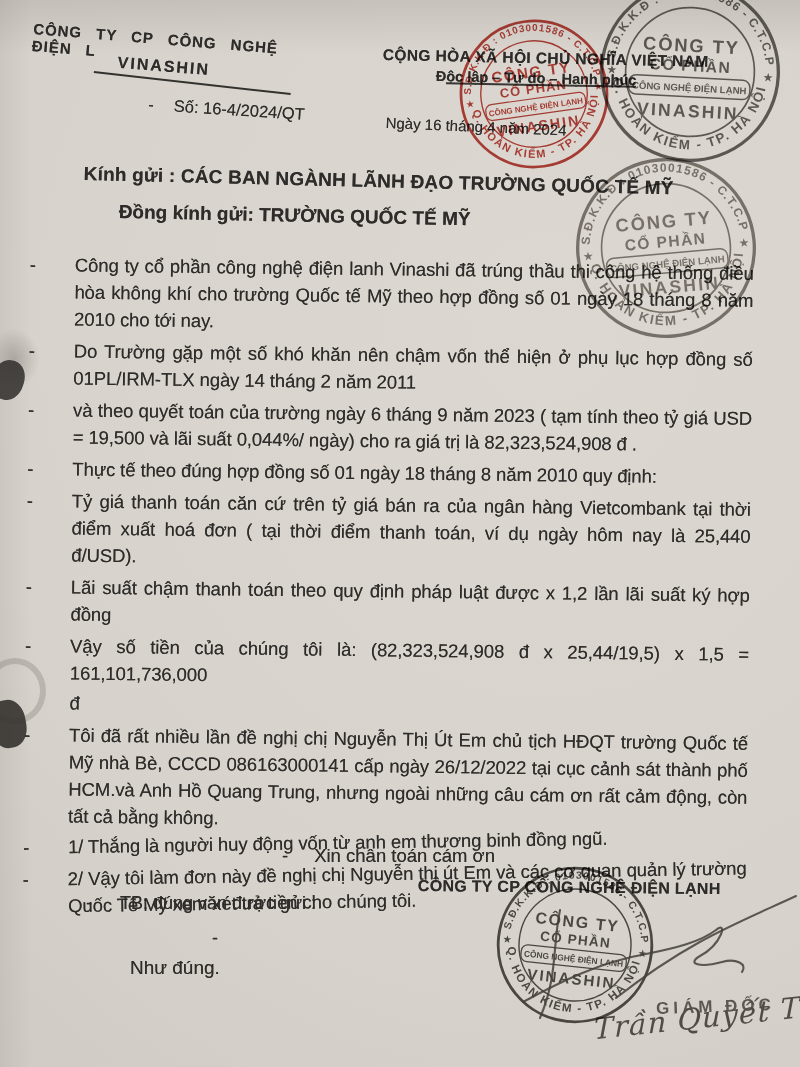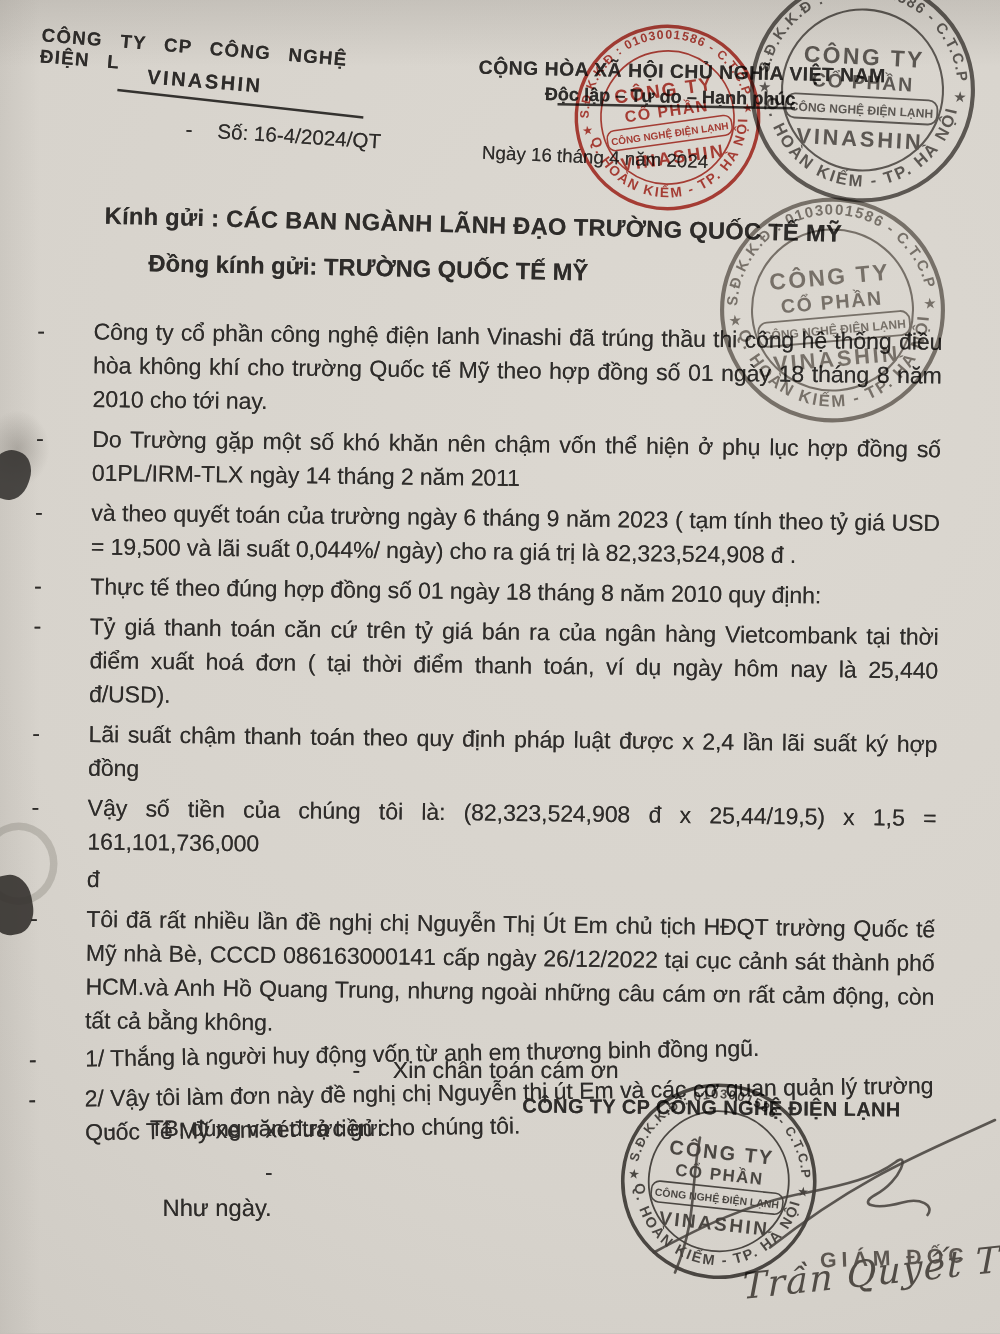--- a/index.html
+++ b/index.html
@@ -120,40 +120,40 @@
     <span>Đồng kính gửi:</span>
     <span>TRƯỜNG QUỐC TẾ MỸ</span>
   </div>
 
   <div class="abs ink body-block">
     <p class="para"><span class="dash">-</span><span>Công ty cổ phần công nghệ điện lanh Vinashi đã trúng thầu thi công hệ thống điều hòa không khí cho trường Quốc tế Mỹ theo hợp đồng số 01 ngày 18 tháng 8 năm 2010 cho tới nay.</span></p>
     <p class="para"><span class="dash">-</span><span>Do Trường gặp một số khó khăn nên chậm vốn thể hiện ở phụ lục hợp đồng số 01PL/IRM-TLX ngày 14 tháng 2 năm 2011</span></p>
     <p class="para"><span class="dash">-</span><span>và theo quyết toán của trường ngày 6 tháng 9 năm 2023 ( tạm tính theo tỷ giá USD = 19,500 và lãi suất 0,044%/ ngày) cho ra giá trị là 82,323,524,908 đ .</span></p>
     <p class="para"><span class="dash">-</span><span>Thực tế theo đúng hợp đồng số 01 ngày 18 tháng 8 năm 2010 quy định:</span></p>
     <p class="para"><span class="dash">-</span><span>Tỷ giá thanh toán căn cứ trên tỷ giá bán ra của ngân hàng Vietcombank tại thời điểm xuất hoá đơn ( tại thời điểm thanh toán, ví dụ ngày hôm nay là 25,440 đ/USD).</span></p>
-    <p class="para"><span class="dash">-</span><span>Lãi suất chậm thanh toán theo quy định pháp luật được x 2,4 lần lãi suất ký hợp đồng</span></p>
+    <p class="para"><span class="dash">-</span><span>Lãi suất chậm thanh toán theo quy định pháp luật được x 1,2 lần lãi suất ký hợp đồng</span></p>
     <p class="para"><span class="dash">-</span><span>Vậy số tiền của chúng tôi là: (82,323,524,908 đ x 25,44/19,5) x 1,5 = 161,101,736,000</span></p>
     <p class="para cont"><span>đ</span></p>
     <p class="para"><span class="dash">-</span><span>Tôi đã rất nhiều lần đề nghị chị Nguyễn Thị Út Em chủ tịch HĐQT trường Quốc tế Mỹ nhà Bè, CCCD 086163000141 cấp ngày 26/12/2022 tại cục cảnh sát thành phố HCM.và Anh Hồ Quang Trung, nhưng ngoài những câu cám ơn rất cảm động, còn tất cả bằng không.</span></p>
     <p class="para tilt-up"><span class="dash">-</span><span>1/ Thắng là người huy động vốn từ anh em thương binh đồng ngũ.</span></p>
     <p class="para tilt-up"><span class="dash">-</span><span>2/ Vậy tôi làm đơn này đề nghị chị Nguyễn thị út Em và các cơ quan quản lý trường Quốc Tế Mỹ xem xét trả tiền cho chúng tôi.</span></p>
   </div>
 
   <div class="abs ink closing">
     <span>-</span>
     <span>Xin chân toán cám ơn</span>
   </div>
 
   <div class="abs ink ps-line">
     <span>-</span>
     <span>TB: đúng văn được gửi :</span>
   </div>
   <div class="abs ink co-footer">CÔNG TY CP CÔNG NGHỆ ĐIỆN LẠNH</div>
   <div class="abs ink small-dash">-</div>
-  <div class="abs ink attach">Như ngày.</div>
+  <div class="abs ink attach">Như đúng.</div>
   <div class="abs director">GIÁM ĐỐC</div>
   <div class="abs sig-name">Trần Quyết Thắng</div>
 
   <svg class="stamp stamp-red" style="left:458px;top:18px;width:152px;height:152px" viewBox="0 0 200 200">
     <defs>
       <path id="s1a" d="M 17 100 A 83 83 0 0 1 183 100"></path>
       <path id="s1b" d="M 16 100 A 84 84 0 0 0 184 100"></path>
     </defs>
     <circle class="c-out" cx="100" cy="100" r="96"></circle>
       <circle class="c-in" cx="100" cy="100" r="70"></circle>

